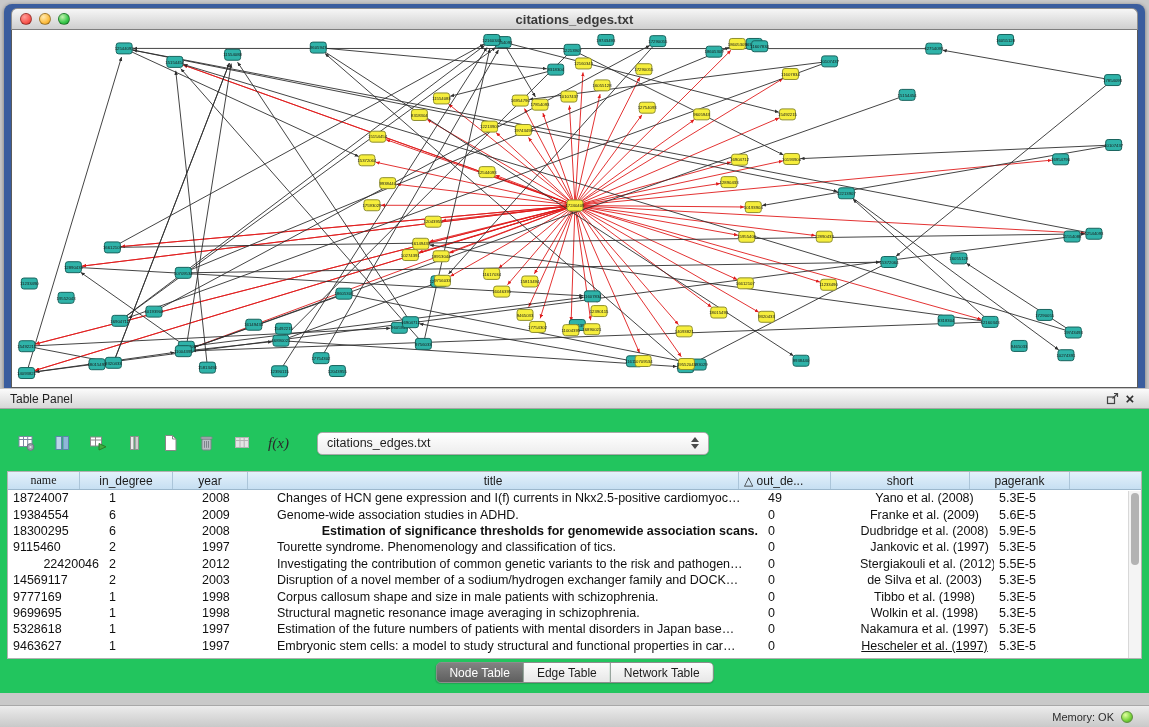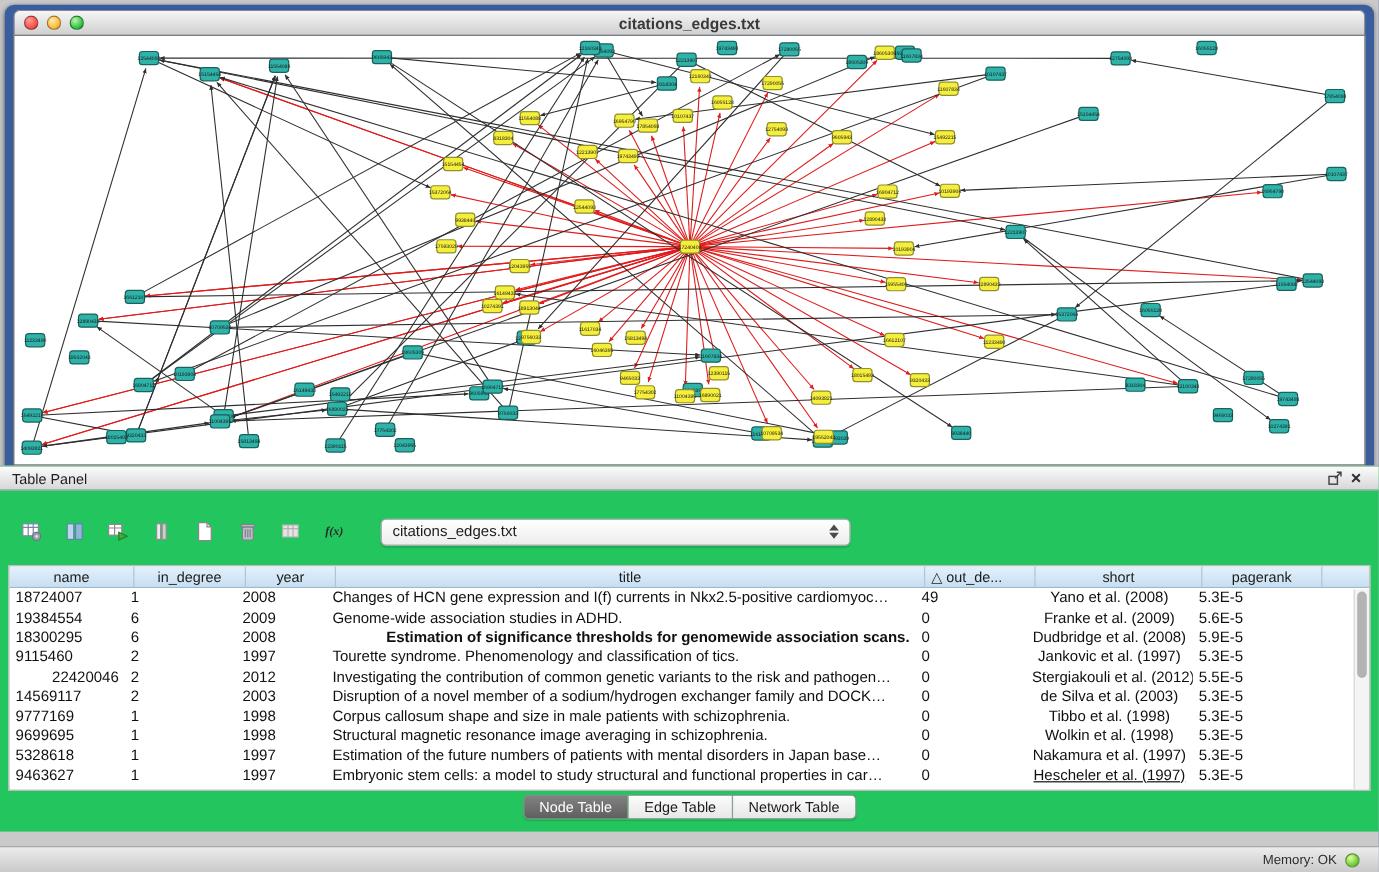--- a/index.html
+++ b/index.html
@@ -47,21 +47,21 @@
     border-top:1px solid #c6c6c6; border-bottom:1px solid #a6a6a6;
     display:flex; align-items:center; padding:0 10px; font-size:12px; color:#1e1e1e;
   }
   .panel-header .spacer{ flex:1; }
   .ph-icon{ display:flex; align-items:center; justify-content:center; width:18px; height:16px; cursor:default; }
   .ph-close{ font-size:15px; font-weight:bold; color:#2e2e2e; line-height:14px; }
 
   .panel-body{ padding:8px 7px 0; position:relative; height:284px; }
   .toolbar{ height:52px; display:flex; align-items:center; gap:9px; padding-left:6px; }
   .tool-btn{ width:27px; height:26px; display:flex; align-items:center; justify-content:center; border-radius:4px; }
-  .fx-label{ font-family:"Liberation Serif",serif; font-style:italic; font-size:10px; color:#2a2a2a;font-weight:bold; }
+  .fx-label{ font-family:"Liberation Serif",serif; font-style:italic; font-size:15px; color:#2a2a2a; }
   .combo{
     margin-left:16px; width:392px; height:23px;
     background:linear-gradient(#ffffff,#ededed);
     border:1px solid #a9a9a9; border-radius:5px;
     display:flex; align-items:center; padding:0 9px; font-size:12.5px; color:#1d1d1d;
     box-shadow:0 1px 1px rgba(0,0,0,.12);
   }
   .combo-arrows{ margin-left:auto; display:flex; flex-direction:column; gap:2px; align-items:center; }
   .tri-up{ width:0; height:0; border-left:4px solid transparent; border-right:4px solid transparent; border-bottom:5px solid #4a4a4a; }
   .tri-down{ width:0; height:0; border-left:4px solid transparent; border-right:4px solid transparent; border-top:5px solid #4a4a4a; }
@@ -548,21 +548,21 @@
         <span>citations_edges.txt</span>
         <span class="combo-arrows">
           <span class="tri-up"></span>
             <span class="tri-down"></span>
         </span>
       </div>
     </div>
 
     <div class="grid">
       <div class="grid-header" id="grid-header">
-          <div class="gh-cell" style="width: 104px;">name</div>
+          <div class="gh-cell" style="width: 72px; font-family: Liberation Serif, serif;">name</div>
           <div class="gh-cell" style="width: 93px;">in_degree</div>
           <div class="gh-cell" style="width: 75px;">year</div>
           <div class="gh-cell" style="width: 491px;">title</div>
           <div class="gh-cell align-left" style="width: 92px;">△ out_de...</div>
           <div class="gh-cell" style="width: 139px;">short</div>
           <div class="gh-cell" style="width: 100px;">pagerank</div>
         </div>
       <div id="grid-rows">
           <div class="grid-row">
             <div class="gr-cell" style="width: 96px; text-align: left;">18724007</div>
@@ -590,21 +590,21 @@
             <div class="gr-cell" style="width: 92px; text-align: left;">0</div>
             <div class="gr-cell" style="width: 139px; text-align: center;">Dudbridge et al. (2008)</div>
             <div class="gr-cell" style="width: 100px; text-align: left;">5.9E-5</div>
           </div>
           <div class="grid-row">
             <div class="gr-cell" style="width: 96px; text-align: left;">9115460</div>
             <div class="gr-cell" style="width: 93px; text-align: left;">2</div>
             <div class="gr-cell" style="width: 75px; text-align: left;">1997</div>
             <div class="gr-cell" style="width: 491px; text-align: left;">Tourette syndrome. Phenomenology and classification of tics.</div>
             <div class="gr-cell" style="width: 92px; text-align: left;">0</div>
-            <div class="gr-cell" style="width: 139px; text-align: center;">Jankovic et al. (1997)</div>
+            <div class="gr-cell" style="width: 139px; text-align: right;">Jankovic et al. (1997)</div>
             <div class="gr-cell" style="width: 100px; text-align: left;">5.3E-5</div>
           </div>
           <div class="grid-row">
             <div class="gr-cell" style="width: 96px; text-align: right;">22420046</div>
             <div class="gr-cell" style="width: 93px; text-align: left;">2</div>
             <div class="gr-cell" style="width: 75px; text-align: left;">2012</div>
             <div class="gr-cell" style="width: 491px; text-align: left;">Investigating the contribution of common genetic variants to the risk and pathogen…</div>
             <div class="gr-cell" style="width: 92px; text-align: left;">0</div>
             <div class="gr-cell" style="width: 139px; text-align: center;">Stergiakouli et al. (2012)</div>
             <div class="gr-cell" style="width: 100px; text-align: left;">5.5E-5</div>

